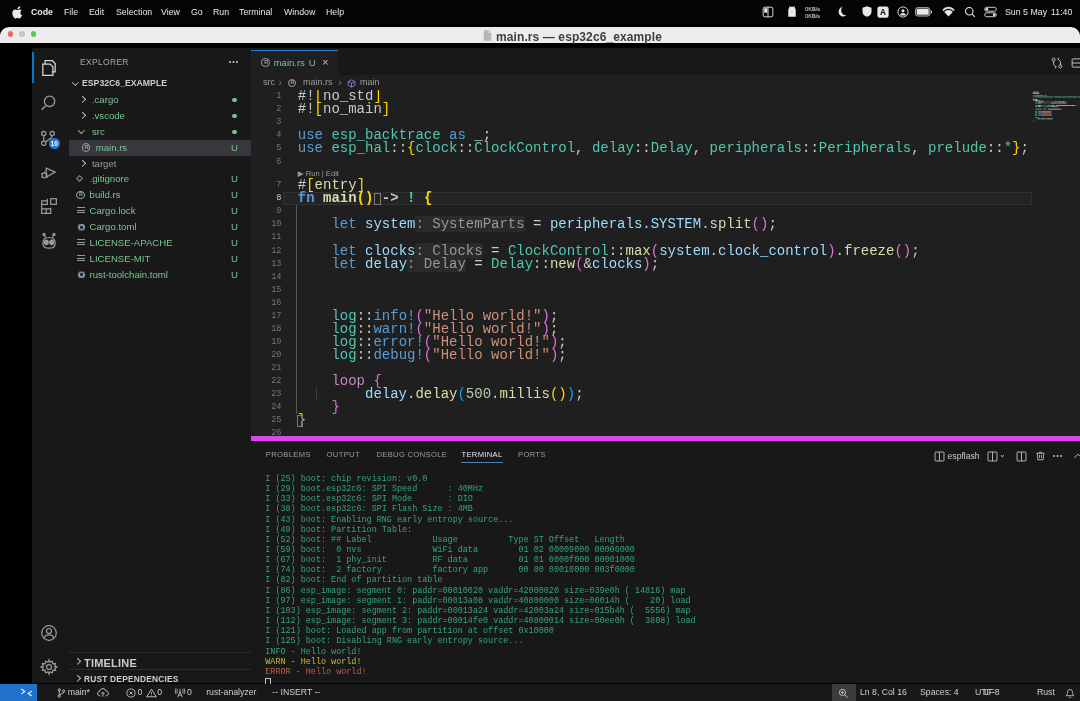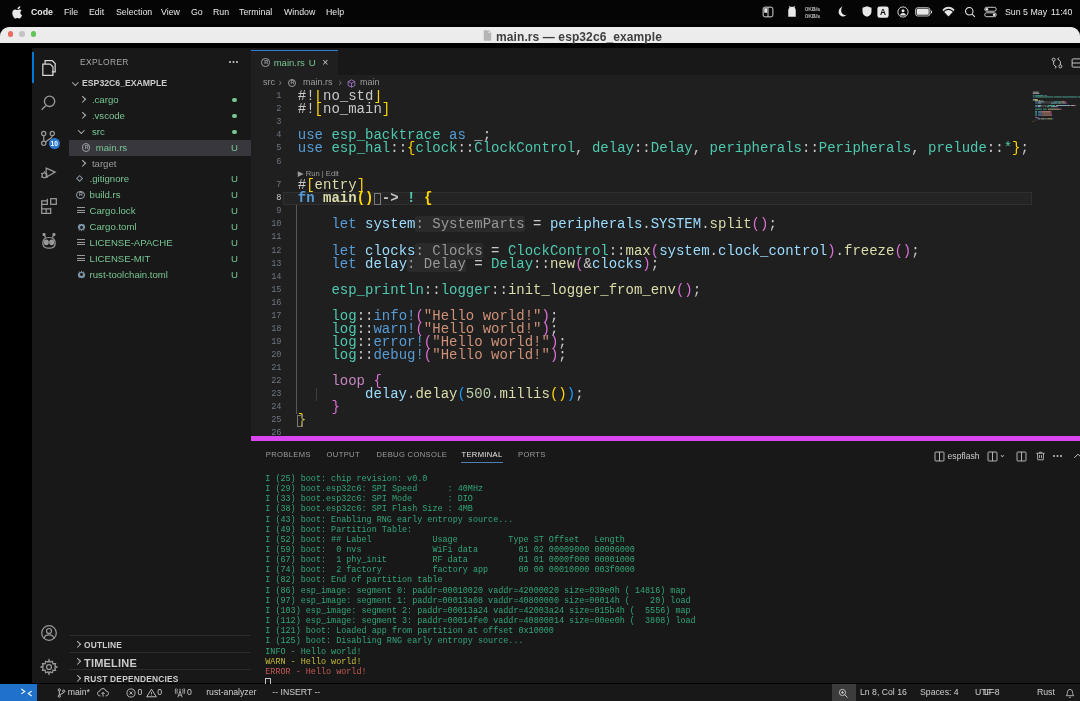--- a/index.html
+++ b/index.html
@@ -248,24 +248,20 @@
         <span class="icon-ln" style="left:8px;"></span>
         <span class="grn" style="position:absolute;left:20.6px;">LICENSE-MIT</span>
         <span class="udot">U</span>
       </div>
     <div class="row" style="top:218.6px;">
         <span class="icon-gear" style="left:8px;"></span>
         <span class="grn" style="position:absolute;left:20.6px;">rust-toolchain.toml</span>
         <span class="udot">U</span>
       </div>
 
-    <div class="abs" style="left:0;top:587.2px;width:182px;border-top:1px solid #2b2b2b;height:16.9px;">
-        <span class="ch r" style="left:6px;top:6px;"></span>
-        <span style="position:absolute;left:15px;top:4px;font-size:8.4px;font-weight:700;color:#cccccc;letter-spacing:0.2px;">OUTLINE</span>
-      </div>
     <div class="abs" style="left:0;top:604.1px;width:182px;border-top:1px solid #2b2b2b;height:16.2px;">
         <span class="ch r" style="left:6px;top:6px;"></span>
         <span style="position:absolute;left:15px;top:4px;font-size:11px;font-weight:700;color:#cccccc;letter-spacing:0.2px;">TIMELINE</span>
       </div>
     <div class="abs" style="left:0;top:620.3px;width:182px;border-top:1px solid #2b2b2b;height:14.9px;">
         <span class="ch r" style="left:6px;top:6px;"></span>
         <span style="position:absolute;left:15px;top:4px;font-size:8.4px;font-weight:700;color:#cccccc;letter-spacing:0.2px;">RUST DEPENDENCIES</span>
       </div>
   </div>
 
@@ -339,21 +335,20 @@
     <div class="cl" style="top:0;"><span class="w">#!</span><span class="b1">[</span><span class="w">no_std</span><span class="b1">]</span></div>
     <div class="cl" style="top:13.05px;"><span class="w">#!</span><span class="b1">[</span><span class="w">no_main</span><span class="b1">]</span></div>
     <div class="cl" style="top:39.15px;"><span class="k">use</span> <span class="t">esp_backtrace</span> <span class="k">as</span> <span class="w">_;</span></div>
     <div class="cl" style="top:52.2px;"><span class="k">use</span> <span class="t">esp_hal</span><span class="w">::</span><span class="b1">{</span><span class="t">clock</span><span class="w">::</span><span class="t">ClockControl</span><span class="w">,</span> <span class="t">delay</span><span class="w">::</span><span class="t">Delay</span><span class="w">,</span> <span class="t">peripherals</span><span class="w">::</span><span class="t">Peripherals</span><span class="w">,</span> <span class="t">prelude</span><span class="w">::</span><span class="t">*</span><span class="b1">}</span><span class="w">;</span></div>
     <div class="cl" style="top:79.2px;font-size:7.6px;line-height:9px;color:#9a9a9a;font-family:'Liberation Sans',sans-serif;">▶︎ Run | Edit</div>
     <div class="cl" style="top:89.0px;"><span class="w">#</span><span class="b1">[</span><span class="f">entry</span><span class="b1">]</span></div>
     <div class="cl" style="top:102.05px;font-weight:bold;"><span class="k">fn</span> <span class="f">main</span><span class="b1">()</span> <span class="w">-&gt;</span> <span class="t">!</span> <span class="b1">{</span></div>
     <div class="cl" style="top:128.15px;">    <span class="k">let</span> <span class="v">system</span><span class="hint">: SystemParts</span> <span class="w">=</span> <span class="v">peripherals</span><span class="w">.</span><span class="v">SYSTEM</span><span class="w">.</span><span class="f">split</span><span class="b2">()</span><span class="w">;</span></div>
     <div class="cl" style="top:154.25px;">    <span class="k">let</span> <span class="v">clocks</span><span class="hint">: Clocks</span> <span class="w">=</span> <span class="t">ClockControl</span><span class="w">::</span><span class="f">max</span><span class="b2">(</span><span class="v">system</span><span class="w">.</span><span class="v">clock_control</span><span class="b2">)</span><span class="w">.</span><span class="f">freeze</span><span class="b2">()</span><span class="w">;</span></div>
     <div class="cl" style="top:167.3px;">    <span class="k">let</span> <span class="v">delay</span><span class="hint">: Delay</span> <span class="w">=</span> <span class="t">Delay</span><span class="w">::</span><span class="f">new</span><span class="b2">(</span><span class="w">&amp;</span><span class="v">clocks</span><span class="b2">)</span><span class="w">;</span></div>
-    <div class="cl" style="top:193.4px;">    <span class="t">esp_println</span><span class="w">::</span><span class="t">logger</span><span class="w">::</span><span class="f">init_logger_from_env</span><span class="b2">()</span><span class="w">;</span></div>
     <div class="cl" style="top:219.5px;">    <span class="t">log</span><span class="w">::</span><span class="k">info!</span><span class="b2">(</span><span class="s">"Hello world!"</span><span class="b2">)</span><span class="w">;</span></div>
     <div class="cl" style="top:232.55px;">    <span class="t">log</span><span class="w">::</span><span class="k">warn!</span><span class="b2">(</span><span class="s">"Hello world!"</span><span class="b2">)</span><span class="w">;</span></div>
     <div class="cl" style="top:245.6px;">    <span class="t">log</span><span class="w">::</span><span class="k">error!</span><span class="b2">(</span><span class="s">"Hello world!"</span><span class="b2">)</span><span class="w">;</span></div>
     <div class="cl" style="top:258.65px;">    <span class="t">log</span><span class="w">::</span><span class="k">debug!</span><span class="b2">(</span><span class="s">"Hello world!"</span><span class="b2">)</span><span class="w">;</span></div>
     <div class="cl" style="top:284.75px;">    <span class="c2">loop</span> <span class="b2">{</span></div>
     <div class="cl" style="top:297.8px;">        <span class="v">delay</span><span class="w">.</span><span class="f">delay</span><span class="b3">(</span><span class="n">500</span><span class="w">.</span><span class="f">millis</span><span class="b1">()</span><span class="b3">)</span><span class="w">;</span></div>
     <div class="cl" style="top:310.85px;">    <span class="b2">}</span></div>
     <div class="cl" style="top:323.9px;"><span class="b1">}</span></div>
 
     <div class="abs" style="left:123.3px;top:103.0px;width:6.6px;height:11.4px;border:1px solid #7b7b7b;"></div>

